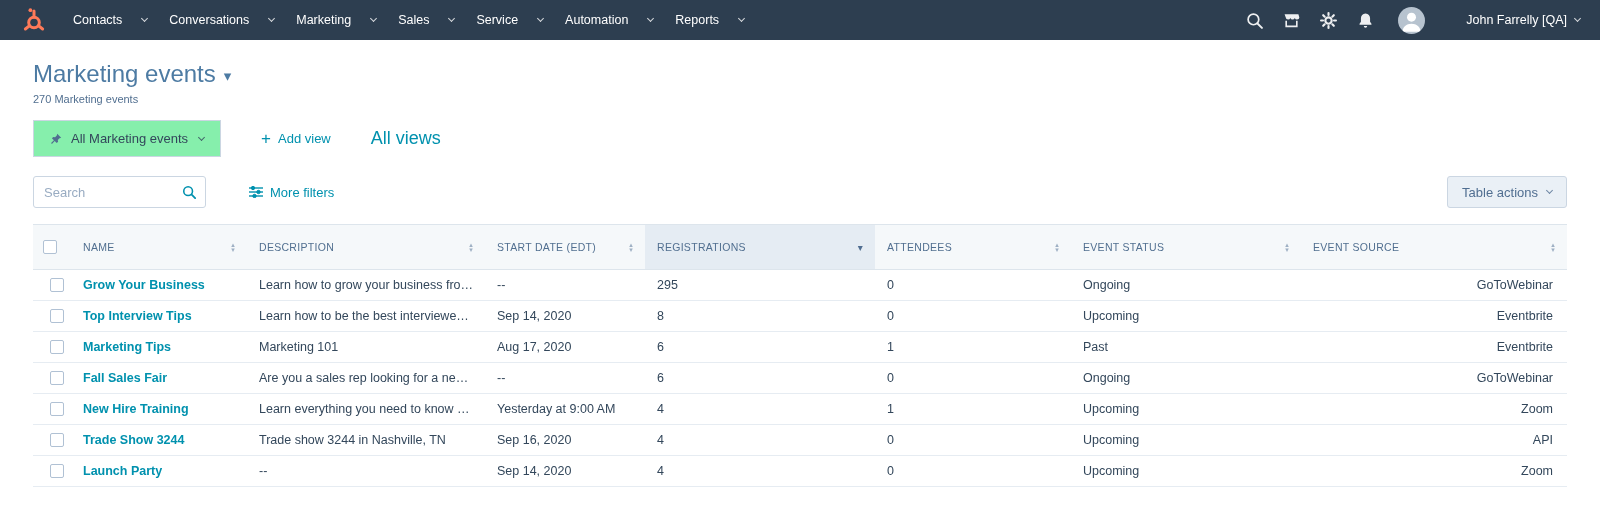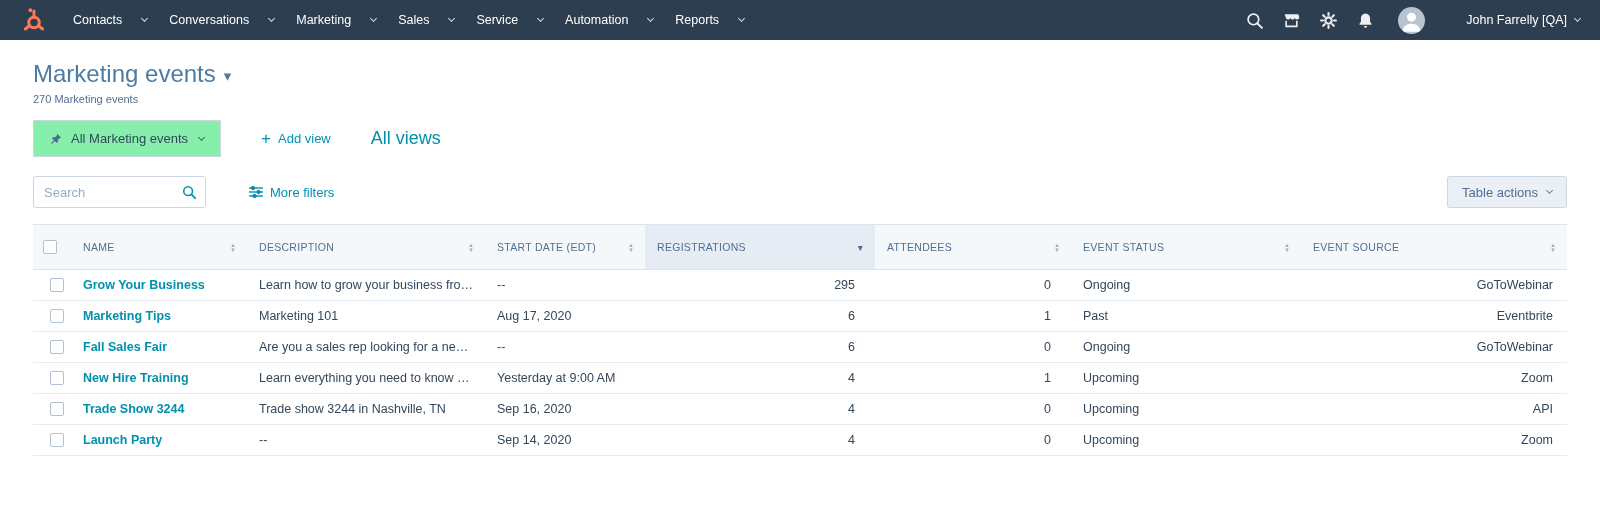--- a/index.html
+++ b/index.html
@@ -70,21 +70,21 @@
     font-size:7px; line-height:5px; color:#9fb0c4; cursor:pointer; padding-left:8px; }
   th.sorted { background:#e5ecf3; }
   th.sorted .sd { font-size:10px; line-height:9px; color:#506e91; }
   .events-table td { padding:0 12px; height:31px; font-size:12.5px; color:#33475b;
     border-bottom:1px solid #e6ecf2; white-space:nowrap; overflow:hidden;
     text-overflow:ellipsis; background:#fff; }
   .c-check { width:38px; text-align:center; padding:0 0 0 10px !important; }
   .checkbox { width:14px; height:14px; border:1px solid #b0c1d4; border-radius:2px;
     display:inline-block; background:#fff; vertical-align:middle; cursor:pointer; }
   .name-link { color:#0091ae; font-weight:700; font-size:12.5px; text-decoration:none; cursor:pointer; }
-  .num-cell { text-align:right; padding-right:20px !important; }
+  .num-cell { text-align:left; padding-right:20px !important; }
   .src-cell { text-align:right; padding-right:14px !important; }
 </style>
 </head>
 <body>
 
 <div class="topnav">
   <div class="logo">
     <svg viewBox="0 0 26 26">
       <g fill="none" stroke="#ff7a59" stroke-width="3" stroke-linecap="round">
         <circle cx="14" cy="15.5" r="5.3"></circle>
@@ -311,20 +311,30 @@
     <td>Learn how to grow your business fro…</td>
     <td>--</td>
     <td class="num-cell">295</td>
     <td class="num-cell">0</td>
     <td>Ongoing</td>
     <td class="src-cell">GoToWebinar</td>
   </tr>
 
 
 
+  <tr>
+    <td class="c-check"><span class="checkbox"></span></td>
+    <td><a class="name-link">Top Interview Tips</a></td>
+    <td>Learn how to be the best interviewer …</td>
+    <td>Sep 14, 2020</td>
+    <td class="num-cell">8</td>
+    <td class="num-cell">0</td>
+    <td>Upcoming</td>
+    <td class="src-cell">Eventbrite</td>
+  </tr>
 
   <tr>
     <td class="c-check"><span class="checkbox"></span></td>
     <td><a class="name-link">Marketing Tips</a></td>
     <td>Marketing 101</td>
     <td>Aug 17, 2020</td>
     <td class="num-cell">6</td>
     <td class="num-cell">1</td>
     <td>Past</td>
     <td class="src-cell">Eventbrite</td>

